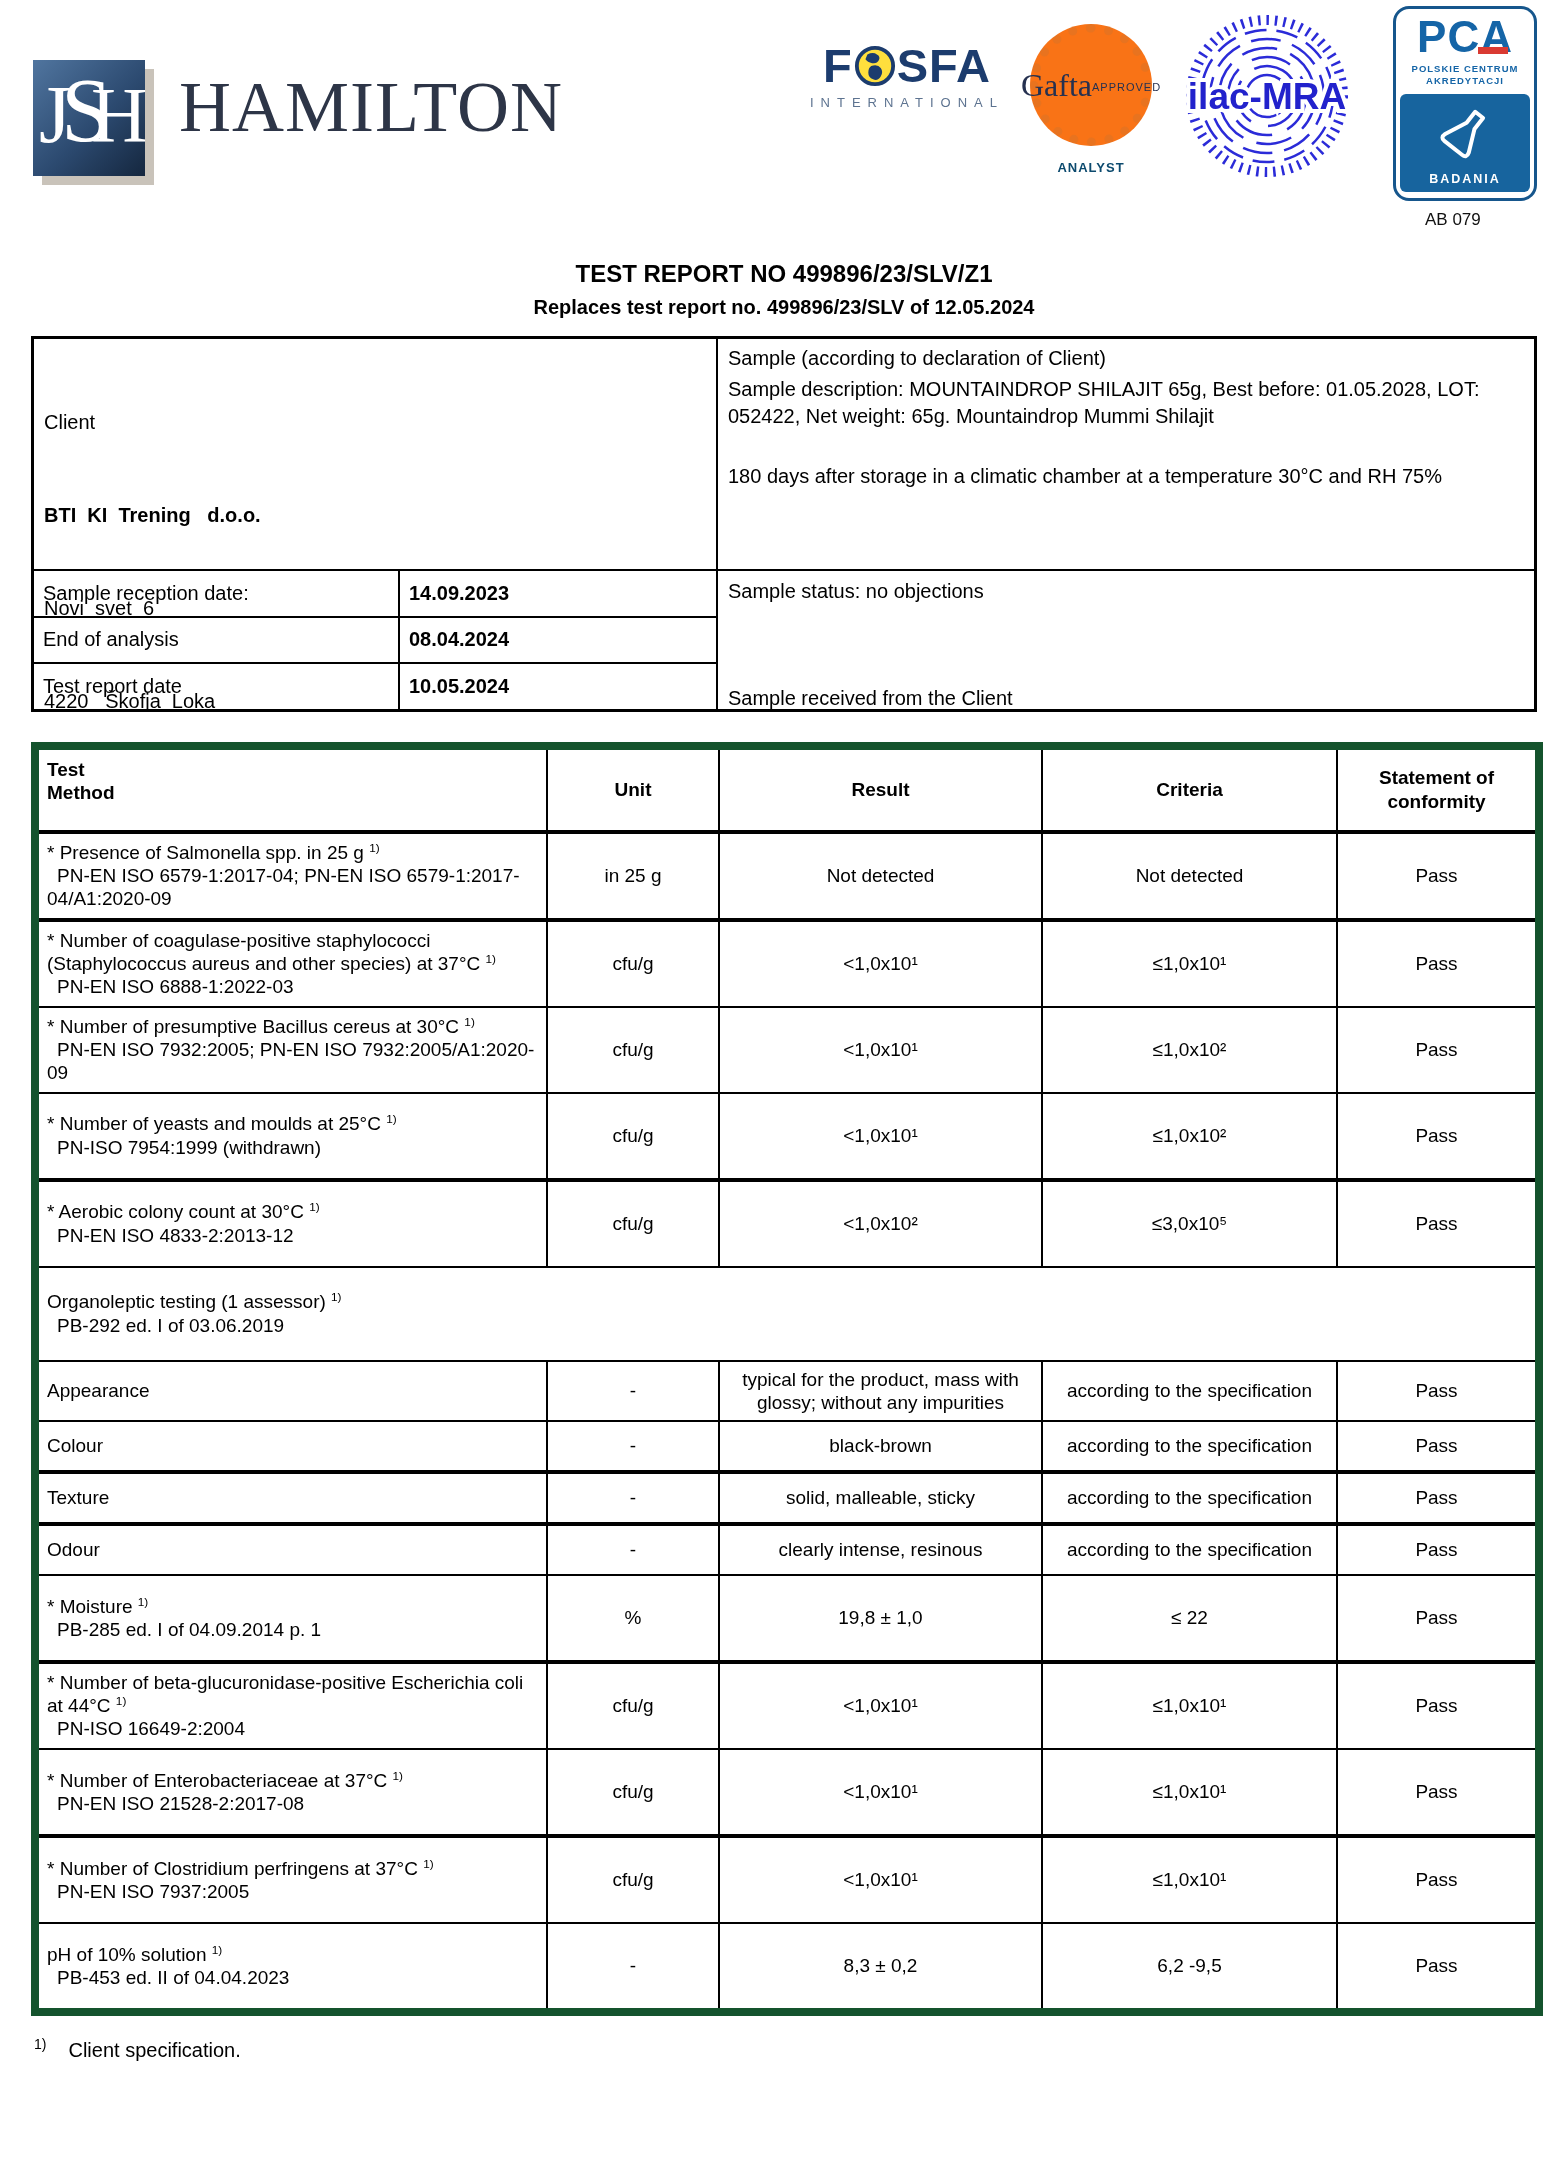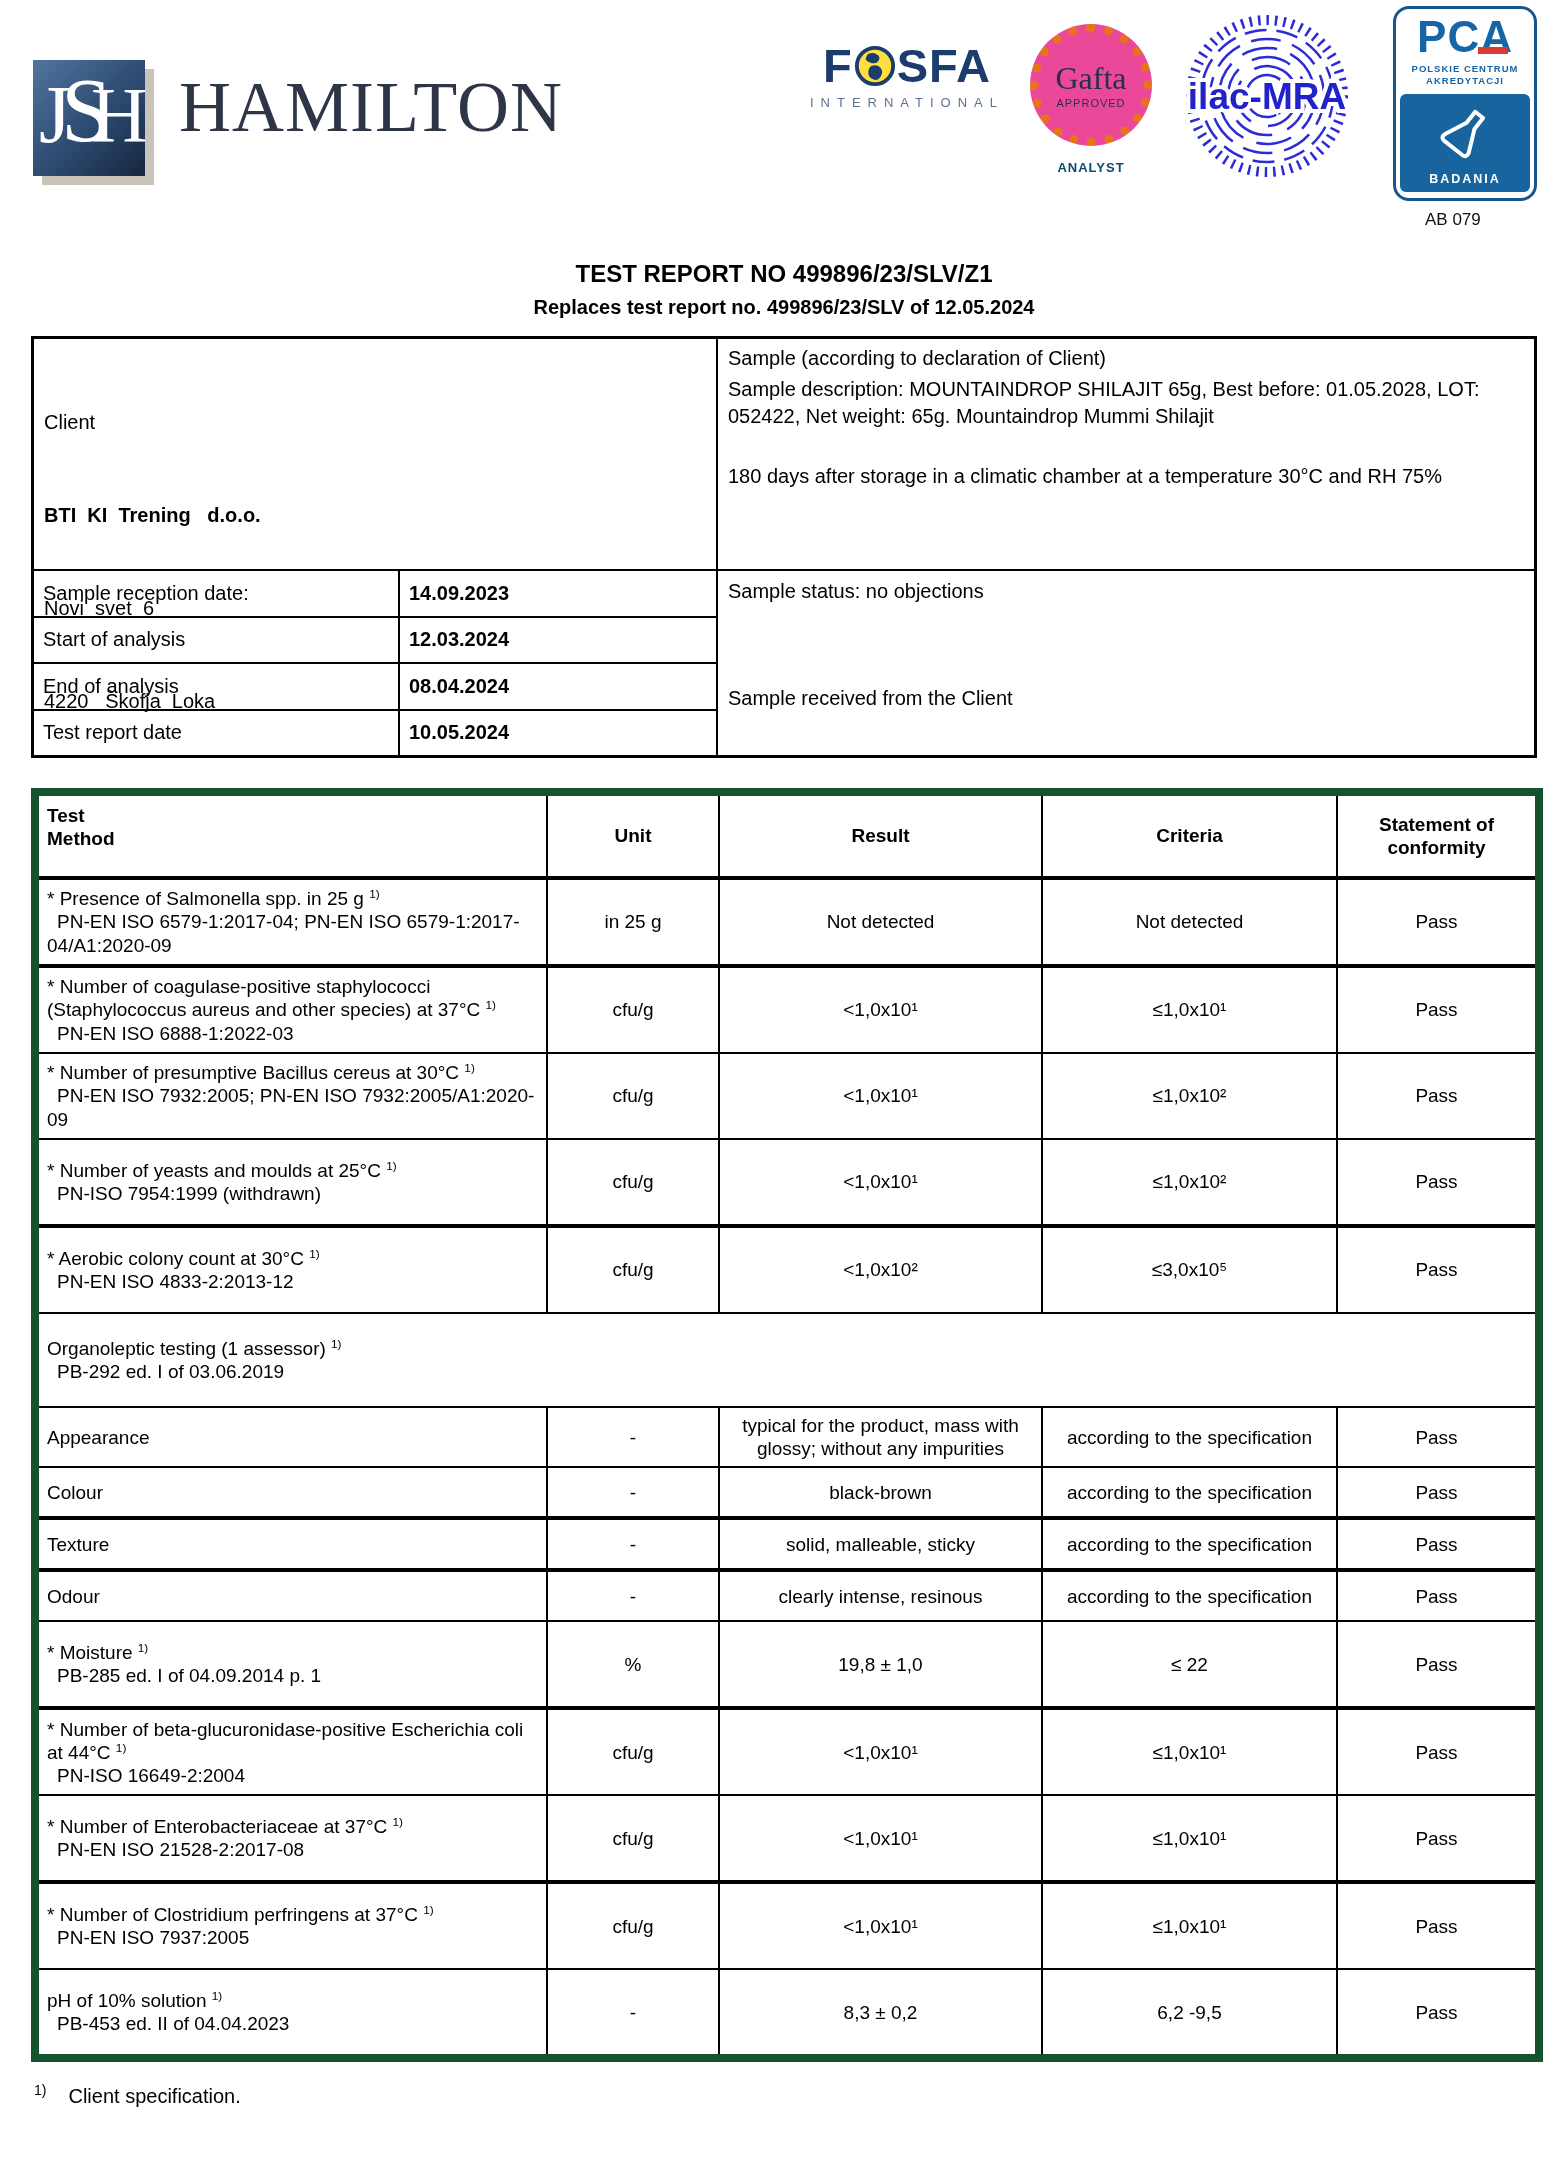--- a/index.html
+++ b/index.html
@@ -24,21 +24,21 @@
     font-family:"Liberation Serif","DejaVu Serif",serif;font-size:72px;color:#2d3547;letter-spacing:1px;}
 
   .fosfa{position:absolute;left:768px;top:42px;width:216px;text-align:center;}
   .fosfa-main{display:flex;align-items:center;justify-content:center;
     font-size:47px;font-weight:bold;color:#1c3c6e;letter-spacing:1px;line-height:1;}
   .fosfa-globe{width:42px;height:42px;margin:0 1px;}
   .fosfa-sub{margin-top:6px;font-size:13px;letter-spacing:7px;color:#5d7390;}
 
   .gafta-wrap{position:absolute;left:998px;top:24px;width:124px;text-align:center;}
   .gafta-circle{width:104px;height:104px;margin:0 auto;border:9px dotted #e8731f;border-radius:50%;
-    display:flex;flex-direction:column;align-items:center;justify-content:center;background:#ec4899;}
+    display:flex;flex-direction:row;align-items:center;justify-content:center;background:#f97316;}
   .gafta-name{font-family:"Liberation Serif","DejaVu Serif",serif;font-size:32px;color:#263150;line-height:1;}
   .gafta-approved{font-size:11px;color:#263150;letter-spacing:1px;margin-top:3px;}
   .gafta-analyst{margin-top:14px;font-size:13px;font-weight:bold;color:#0c4a6e;letter-spacing:1px;}
 
   .ilac{position:absolute;left:1152px;top:12px;width:168px;height:168px;}
 
   .pca{position:absolute;left:1362px;top:6px;width:130px;border:3px solid #16568c;border-radius:16px;
     background:#fff;text-align:center;padding:8px 4px 6px 4px;}
   .pca-word{font-size:44px;font-weight:bold;color:#1565a7;line-height:0.9;letter-spacing:1px;}
   .pca-a{position:relative;}
@@ -180,24 +180,20 @@
       <div>Sample (according to declaration of Client)</div>
       <div class="sample-desc">Sample description: MOUNTAINDROP SHILAJIT 65g, Best before: 01.05.2028, LOT: 052422, Net weight: 65g. Mountaindrop Mummi Shilajit</div>
       <div class="sample-storage">180 days after storage in a climatic chamber at a temperature 30°C and RH 75%</div>
     </div>
     <div class="dates-cell">
         <div class="date-row">
           <div class="date-label">Sample reception date:</div>
           <div class="date-value">14.09.2023</div>
         </div>
         <div class="date-row">
-          <div class="date-label">Start of analysis</div>
-          <div class="date-value">12.03.2024</div>
-        </div>
-        <div class="date-row">
           <div class="date-label">End of analysis</div>
           <div class="date-value">08.04.2024</div>
         </div>
         <div class="date-row">
           <div class="date-label">Test report date</div>
           <div class="date-value">10.05.2024</div>
         </div>
       </div>
     <div class="status-cell">
       <div class="status-line">Sample status: no objections</div>

